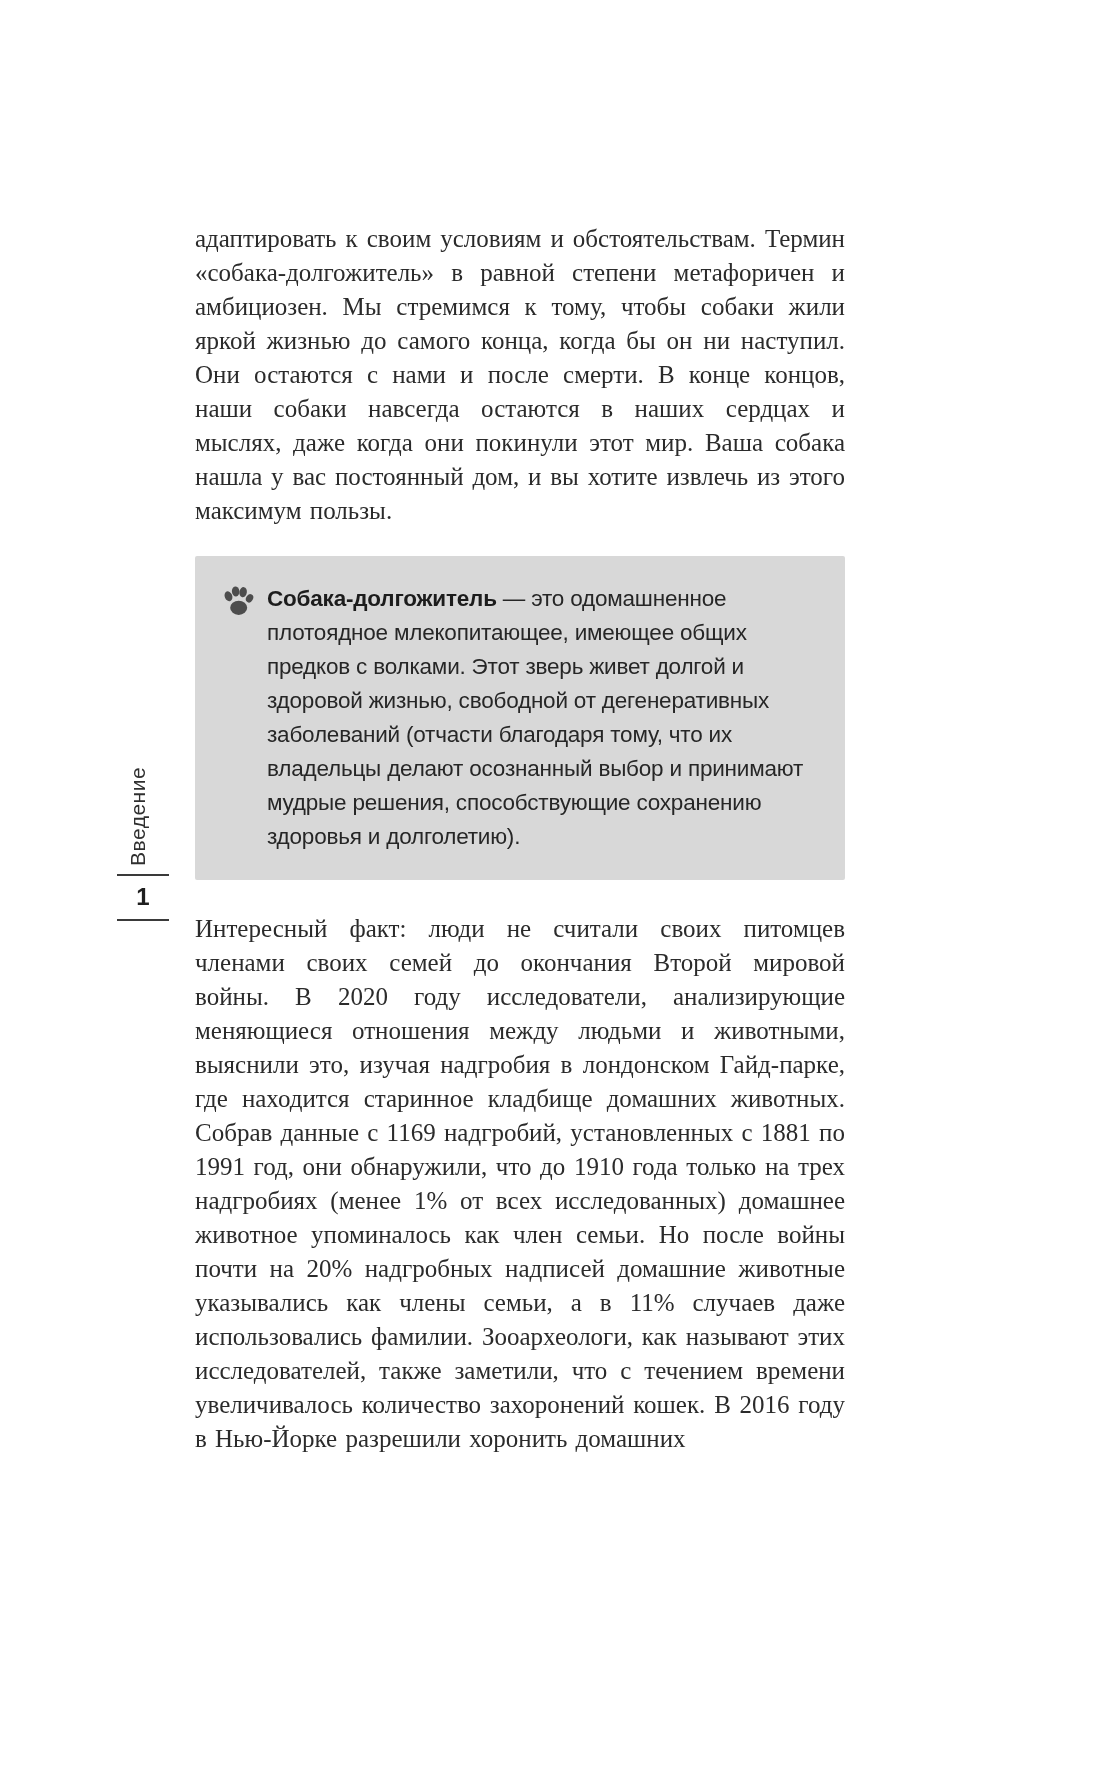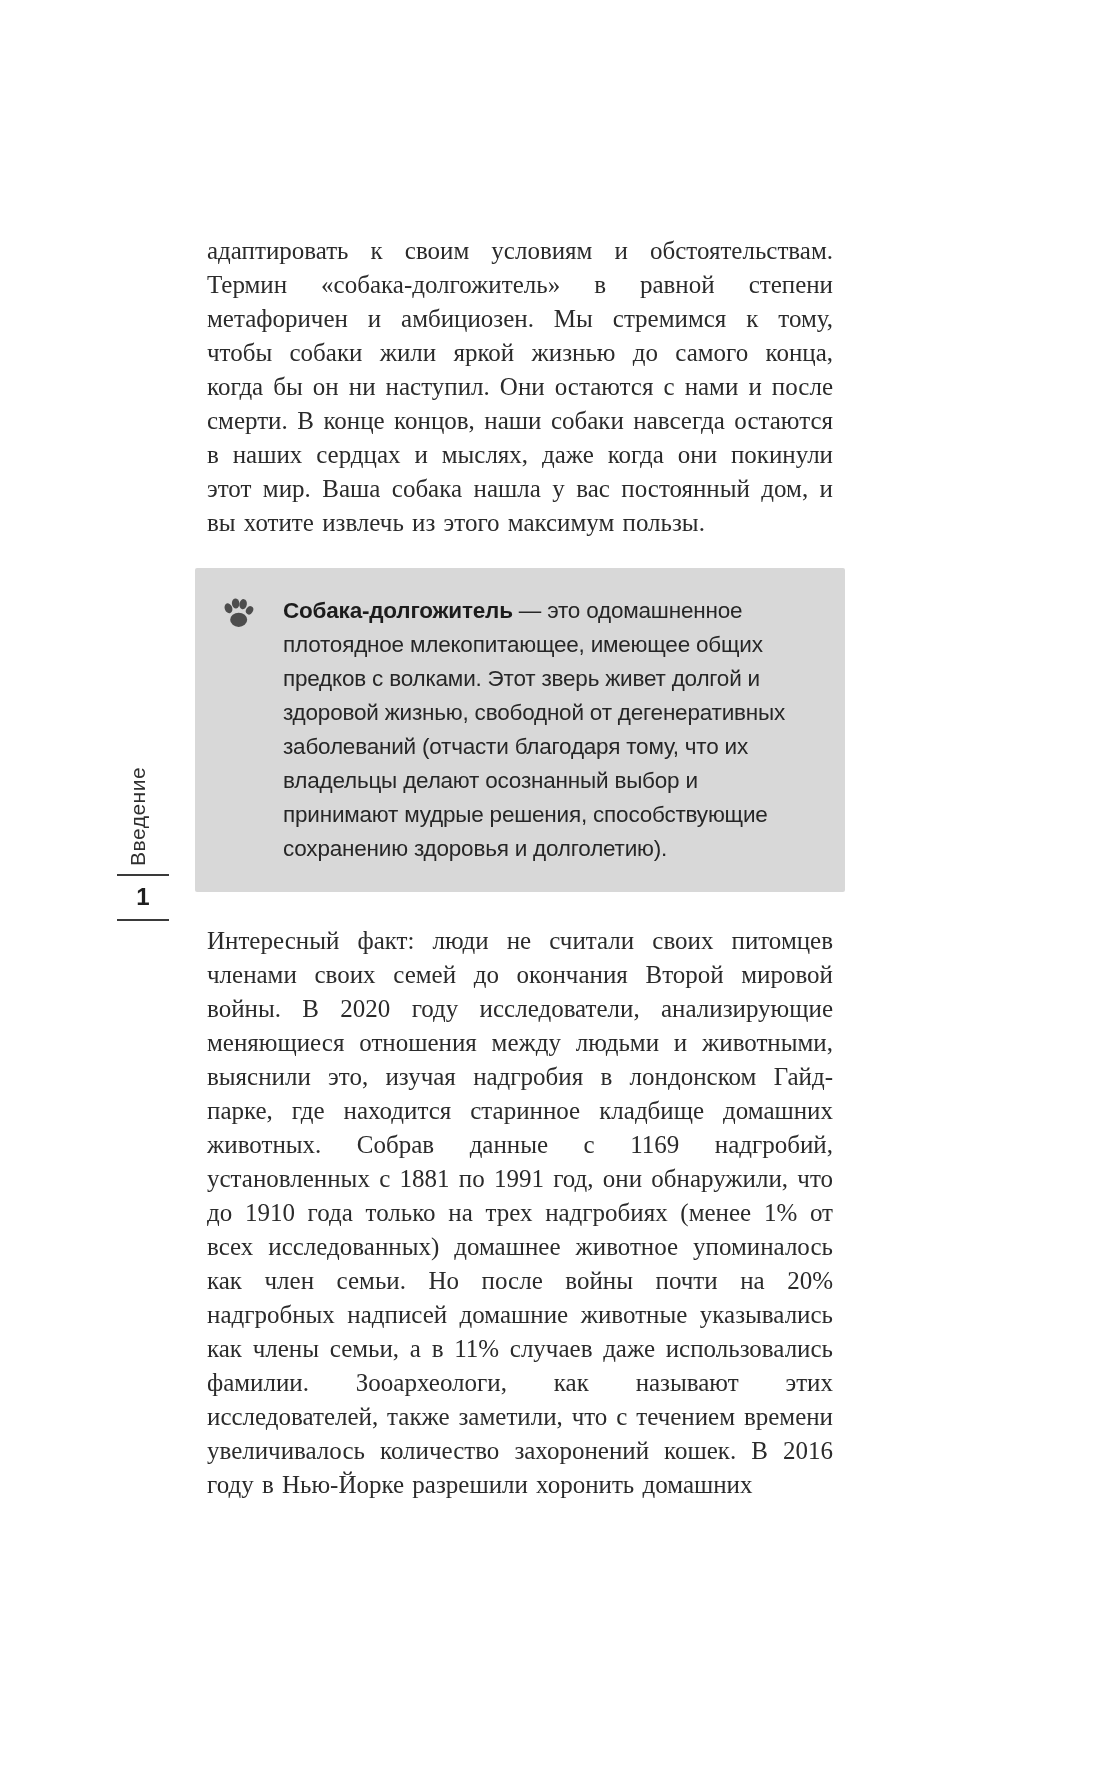--- a/index.html
+++ b/index.html
@@ -17,41 +17,41 @@
   }
 
   
   .text-column {
     position: absolute;
     left: 195px;
     top: 222px;
     width: 650px;
   }
   .body-paragraph {
-    margin: 12px;
+    margin: 0;
     font-family: "Liberation Serif", serif;
     font-size: 25px;
     line-height: 34px;
     color: #2b2b2b;
     text-align: justify;
     word-spacing: 2px;
   }
   .body-paragraph + * {
     margin-top: 28px;
   }
 
   
   .callout {
     margin: 28px 0 32px 0;
     background: #d8d8d8;
     border-radius: 2px;
     padding: 26px 28px 26px 26px;
     display: flex;
     align-items: flex-start;
-    gap: 28px;
+    gap: 12px;
   }
   .callout .paw {
     flex: 0 0 34px;
     width: 34px;
     height: 34px;
     margin-top: 2px;
   }
   .callout .paw svg {
     width: 100%;
     height: 100%;

